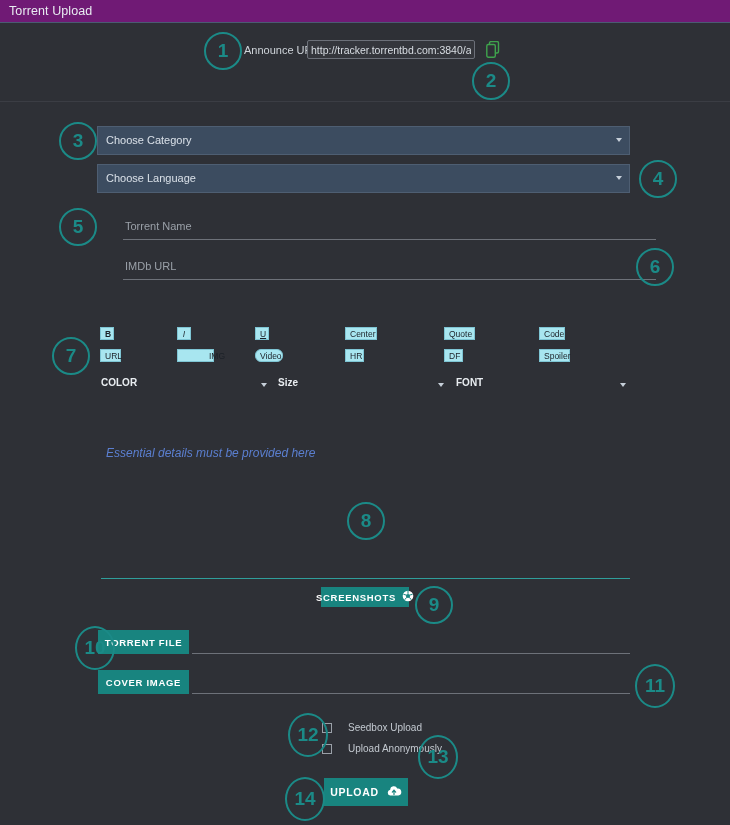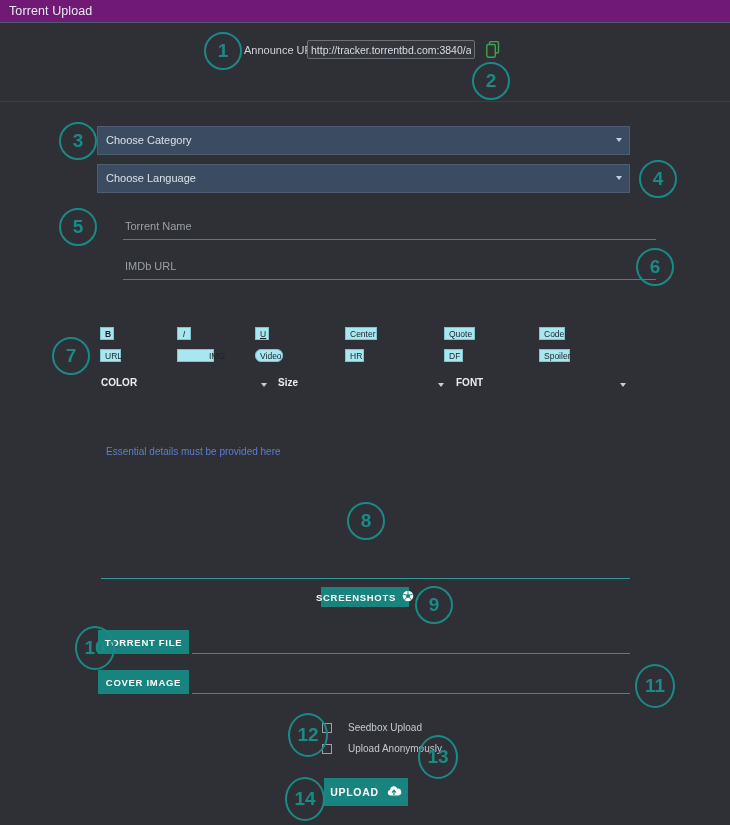--- a/index.html
+++ b/index.html
@@ -120,21 +120,21 @@
     border-top: 4px solid #c6cfd9;
   }
 
   
   .editor-body {
     position: absolute; left: 97px; top: 400px; width: 533px; height: 175px;
     background: transparent;
   }
   .editor-text {
     position: absolute; left: 9px; top: 46px;
-    color: #5b7fd0; font-size: 10px;
+    color: #5b7fd0; font-size: 12px; font-style: italic;
   }
 
   .hr-teal {
     position: absolute; left: 101px; top: 578px; width: 529px; height: 1px;
     background: #2f9e9b;
   }
 
   
   .btn-teal {
     position: absolute;

